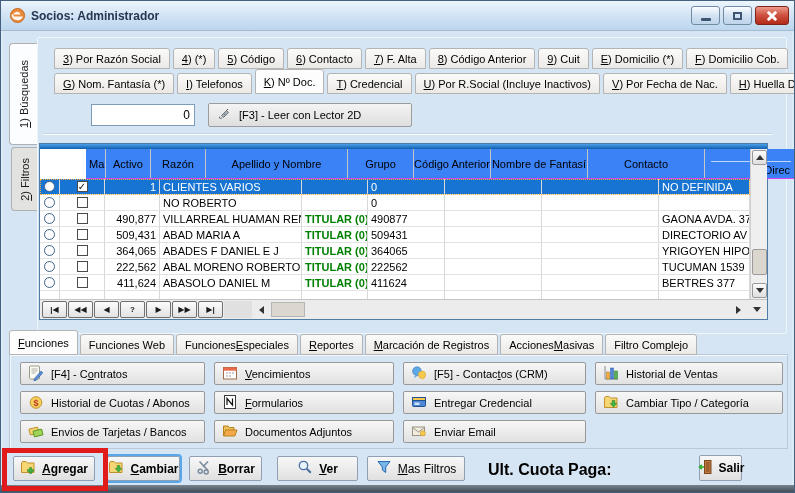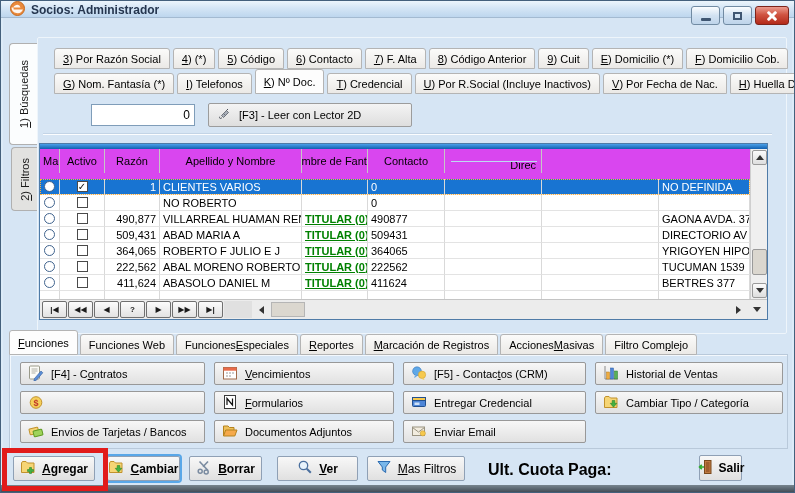--- a/index.html
+++ b/index.html
@@ -3,22 +3,22 @@
 <meta charset="utf-8">
 <style>
   * { margin:0; padding:0; box-sizing:border-box; }
   html,body { font-family:"Liberation Sans","DejaVu Sans",sans-serif; }
   body { background:#8f9dab; }
 
   .window { position:relative; width:795px; height:493px; border:1px solid #44607c;
             background:#d6e5f4; overflow:hidden; box-shadow:inset 0 0 0 2px #dcebf8; }
 
   
-  .titlebar { height:17px; background:linear-gradient(#ecf5fc,#d4e5f5 45%,#bdd6ee);
-              display:flex; align-items:flex-end; padding:0 5px; border-bottom:1px solid #a3bad1; }
+  .titlebar { height:30px; background:linear-gradient(#ecf5fc,#d4e5f5 45%,#bdd6ee);
+              display:flex; align-items:center; padding:0 5px; border-bottom:1px solid #a3bad1; }
   .app-icon { width:17px; height:17px; margin:0 5px 0 3px; flex:0 0 auto; }
   .title { font-size:12px; font-weight:700; color:#25364f; }
   .winbtns { margin-left:auto; display:flex; gap:3px; align-self:flex-start; padding-top:5px; }
   .wbtn { width:29px; height:19px; border:1px solid #718ba3; border-radius:3px;
           background:linear-gradient(#fbfdff,#d2e2f2 50%,#bed4ea);
           display:flex; align-items:center; justify-content:center; position:relative; cursor:default; }
   .wbtn.close { width:34px; background:linear-gradient(#ec9c8e,#d05442 45%,#b32a19); border-color:#7e241a; }
   .glyph-min { width:10px; height:3px; background:#3f5672; border-radius:1px; margin-top:7px; }
   .glyph-restore { width:9px; height:8px; border:2px solid #3f5672; }
   .glyph-close { position:absolute; inset:0; }
@@ -59,32 +59,32 @@
                  display:flex; align-items:center; gap:7px; padding:0 9px; font-size:11px;
                  font-family:inherit; cursor:default; }
   .groove { position:absolute; left:42px; top:102px; width:729px; height:2px;
             border-top:1px solid #c3d4e6; border-bottom:1px solid #fbfdff; }
 
   
   #grid { position:absolute; left:38px; top:112px; width:729px; height:177px;
           background:#fff; border:1px solid #4f7ba7; }
   .bstrip { height:5px; background:linear-gradient(#4aa0e8,#1160b0); }
   .ghead,.grow { display:grid; grid-template-columns:20px 45px 55px 142px 66px 77px 97px 117px 1fr; width:710px; }
-  .ghead { height:30px; border-bottom:6px solid #d946ef; background:#d946ef; }
+  .ghead { height:30px; border-bottom:1px solid #d946ef; background:#3b82f6;margin-left:46px; }
   .hc { border-right:1px solid #c6c6c6; display:flex; align-items:center; justify-content:center;
         font-size:11px; overflow:hidden; white-space:nowrap; }
   .hc.h-ma { justify-content:flex-start; padding-left:3px; }
   .hc.h-dir { align-items:flex-end; justify-content:flex-end; padding:0 5px 2px 0; position:relative; }
   .hc.h-dir::before { content:""; position:absolute; top:12px; left:6px; right:4px; border-top:1px solid #bdd9f0; }
   .grow { height:16px; }
   .gc { border-right:1px solid #d9d9d9; border-bottom:1px solid #e3e3e3; font-size:11px;
         padding:0 3px; white-space:nowrap; overflow:hidden; display:flex; align-items:center; }
   .c-center { justify-content:center; }
   .c-cod { justify-content:flex-end; }
-  .c-grp { color:#008000; font-weight:700;text-decoration:underline; }
+  .c-grp { color:#008000; font-weight:700; }
   .grow.sel { background:#1874d2; color:#fff; outline:1px dotted #ffb13b; outline-offset:-1px; }
   .grow.filler { height:9px; } .grow.filler .gc { border-bottom:none; }
   .radio { width:11px; height:11px; border:1px solid #41648e; border-radius:50%; background:#fff; }
   .checkbox { width:11px; height:11px; border:1px solid #4a4a4a; background:#fff; font-size:10px;
               line-height:9px; text-align:center; color:#111; }
   .checkbox.checked::after { content:"✓"; }
 
   .vscroll { position:absolute; top:5px; right:0; width:17px; bottom:20px;
              background:#efefef; border-left:1px solid #cfcfcf; }
   .sbtn { position:absolute; left:1px; width:15px; height:15px;
@@ -209,20 +209,22 @@
     </button>
     <div class="groove"></div>
 
     <div id="grid">
       <div class="bstrip"></div>
       <div class="ghead">
         <div class="hc h-ma">Ma</div>
         <div class="hc">Activo</div>
         <div class="hc">Razón</div>
         <div class="hc">Apellido y Nombre</div>
+        <div class="hc">Grupo</div>
+        <div class="hc">Código Anterior</div>
         <div class="hc">Nombre de Fantasí</div>
         <div class="hc">Contacto</div>
         <div class="hc h-dir">Direc</div>
       </div>
 
       <div class="grow sel">
         <div class="gc c-center">
             <span class="radio"></span>
           </div>
         <div class="gc c-center">
@@ -282,21 +284,21 @@
         <div class="gc">DIRECTORIO AV</div>
       </div>
       <div class="grow">
         <div class="gc c-center">
             <span class="radio"></span>
           </div>
         <div class="gc c-center">
             <span class="checkbox"></span>
           </div>
         <div class="gc c-cod">364,065</div>
-        <div class="gc">ROBERTO F JULIO E J</div>
+        <div class="gc">ABADES F DANIEL E J</div>
         <div class="gc c-grp">TITULAR (0)</div>
         <div class="gc">364065</div>
         <div class="gc"></div>
         <div class="gc"></div>
         <div class="gc">YRIGOYEN HIPO</div>
       </div>
       <div class="grow">
         <div class="gc c-center">
             <span class="radio"></span>
           </div>
@@ -416,20 +418,21 @@
                 <rect x="7.5" y="3" width="3" height="11" fill="#4e86d8" stroke="#2a5a9e" stroke-width=".5"></rect>
                 <rect x="11.5" y="6" width="3" height="8" fill="#58b058" stroke="#2a7a2a" stroke-width=".5"></rect>
               </svg></span>
           <span>Historial de Ventas</span>
         </button>
         <button class="fbtn">
           <span><svg width="16" height="16" viewBox="0 0 16 16">
                 <circle cx="8" cy="8.5" r="5.8" fill="#f5cf5a" stroke="#c1922c"></circle>
                 <text x="8" y="11.6" font-size="9" font-weight="bold" text-anchor="middle" fill="#c0392b">$</text>
               </svg></span>
+          <span>Historial de Cuotas / Abonos</span>
         </button>
         <button class="fbtn">
           <span><svg width="16" height="16" viewBox="0 0 16 16">
                 <rect x="2.5" y="1.5" width="11" height="13" fill="#fff" stroke="#3a3a3a"></rect>
                 <path d="M5 11V4.5l5.5 6.5V4.5" stroke="#111" fill="none" stroke-width="1.2"></path>
               </svg></span>
           <span><u>F</u>ormularios</span>
         </button>
         <button class="fbtn">
           <span><svg width="16" height="16" viewBox="0 0 16 16">

